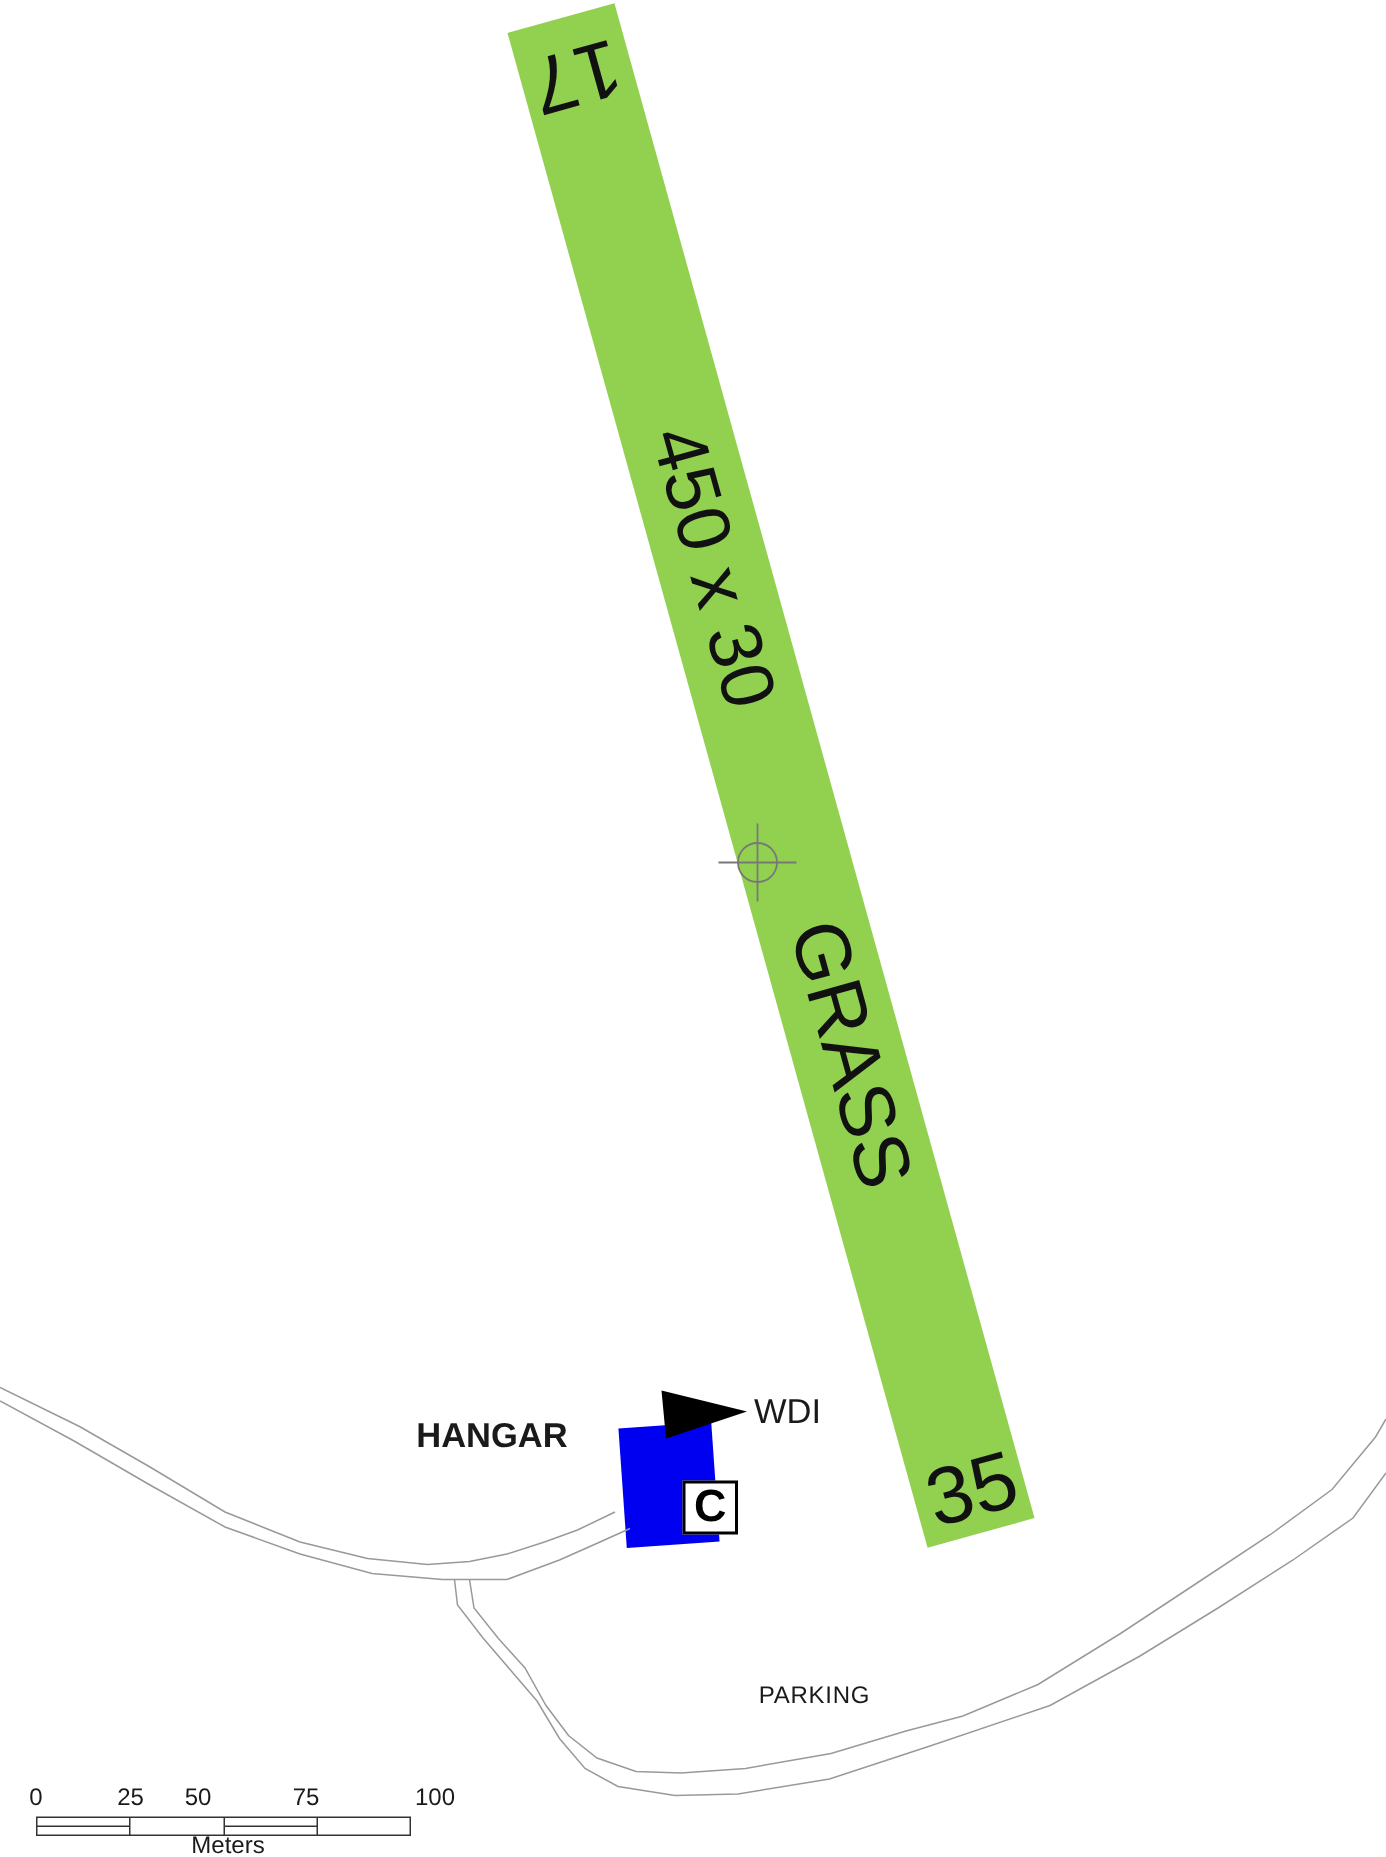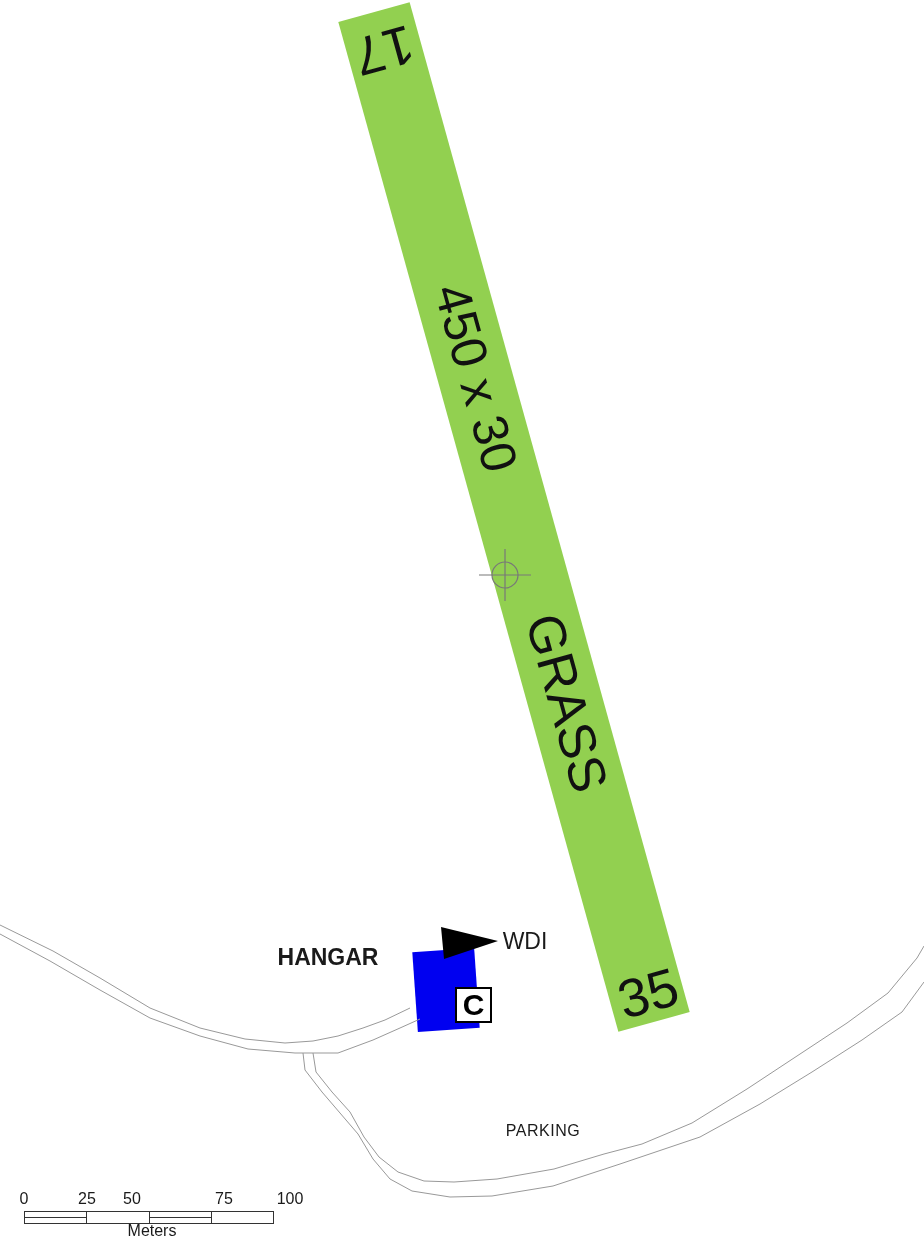--- a/index.html
+++ b/index.html
@@ -108,17 +108,17 @@
   <div class="label rw-text" id="rw-sfc">GRASS</div>
   <div class="label rw-text" id="rw-35">35</div>
 
   <div class="label" id="hangar-label">HANGAR</div>
   <div class="label" id="wdi-label">WDI</div>
   <div class="label" id="parking-label">PARKING</div>
 
   <div class="label tick-label" style="left:24px;  top:1199px;">0</div>
   <div class="label tick-label" style="left:87px;  top:1199px;text-align:right;">25</div>
   <div class="label tick-label" style="left:132px; top:1199px;">50</div>
-  <div class="label tick-label" style="left:224px; top:1199px;">75</div>
+  <div class="label tick-label" style="left:204px; top:1199px;">75</div>
   <div class="label tick-label" style="left:290px; top:1199px;">100</div>
   <div class="label" id="meters-label">Meters</div>
 
 </div>
 
 </body></html>

